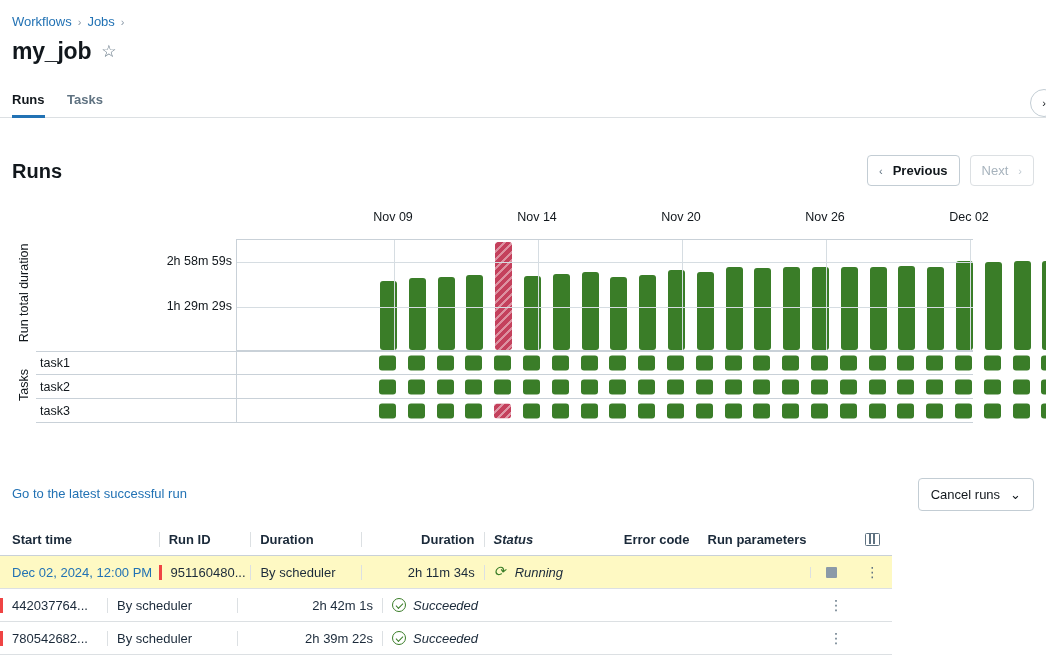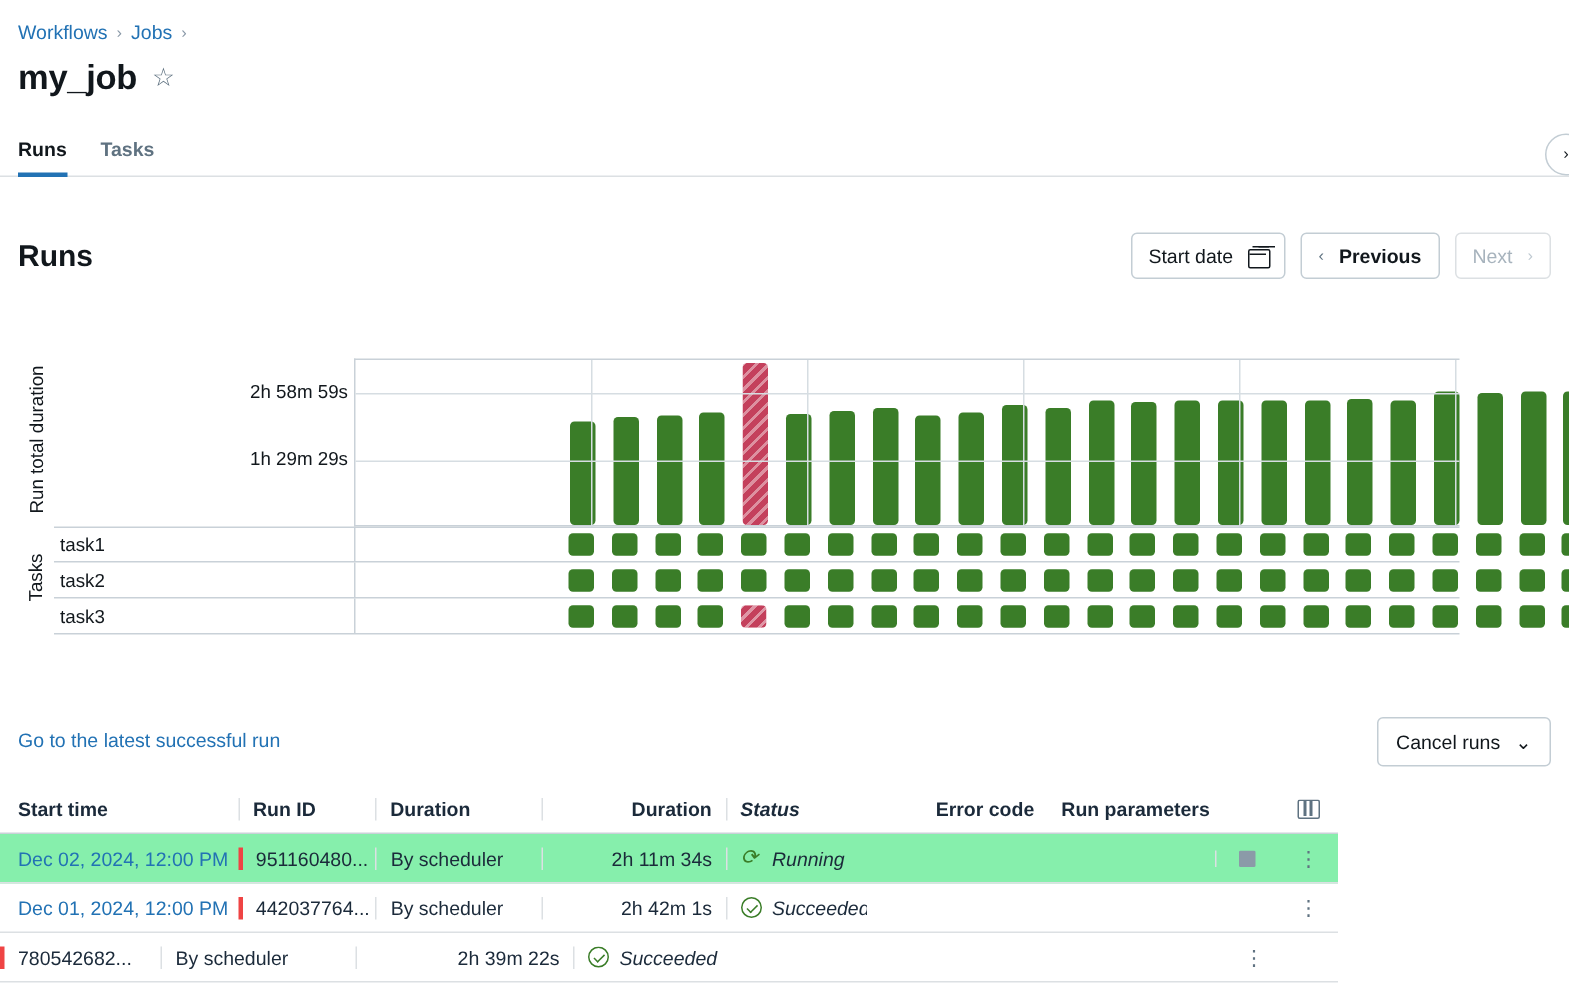--- a/index.html
+++ b/index.html
@@ -164,21 +164,21 @@
     font-size: 13px; color: #11171c;
   }
 
   
   .table { position: absolute; left: 0; top: 524px; width: 892px; }
   .trow {
     position: relative; display: flex; align-items: center;
     height: 33px; border-bottom: 1px solid #dce0e3; font-size: 13px;
   }
   .thead { height: 32px; font-weight: bold; border-bottom: 1px solid #c9d1d8; }
-  .trow.selected { background: #86efac; }
+  .trow.selected { background: #fef9c3; }
   .c { padding: 0 9px; white-space: nowrap; overflow: hidden; }
   .c-start { width: 188px; padding-left: 12px; }
   .c-runid { width: 107px; border-left: 3px solid #ef4444; }
   .c-launched { width: 130px; border-left: 1px solid #dce0e3; }
   .c-duration { width: 145px; text-align: right; border-left: 1px solid #dce0e3; }
   .c-status { width: 111px; border-left: 1px solid #dce0e3; font-style: italic; }
   .c-error { width: 142px; text-align: right; }
   .c-params { width: 131px; }
   .c-stop { width: 48px; border-left: 1px solid #dce0e3; display: flex; justify-content: center; }
   .c-menu { width: 44px; display: flex; justify-content: center; }
@@ -230,42 +230,45 @@
 
   <div class="tabs">
     <div class="tab active tab-runs">Runs</div>
     <div class="tab tab-tasks">Tasks</div>
   </div>
   <div class="edge-toggle">›</div>
 
   <div class="runs-heading">Runs</div>
   <div class="toolbar">
     <div class="btn">
-      <span>Start date</span>
-      <span class="cal-icon"></span>
-    </div>
-    <div class="btn">
       <span class="chev">‹</span>
       <span style="font-weight:bold">Previous</span>
     </div>
     <div class="btn disabled">
       <span>Next</span>
       <span class="chev">›</span>
     </div>
   </div>
 
   <div class="y-axis-label">
     <span>Run total duration</span>
   </div>
   <div class="tasks-axis-label">
     <span>Tasks</span>
   </div>
   <div class="ytick-wrap" id="yticks">
       <div class="ytick" style="top: 261.402px;">2h 58m 59s</div>
       <div class="ytick" style="top: 306.205px;">1h 29m 29s</div>
+    </div>
+  <div class="xlabels" id="xlabels">
+      <div class="xlabel" style="left: 157px;">Nov 09</div>
+      <div class="xlabel" style="left: 301px;">Nov 14</div>
+      <div class="xlabel" style="left: 445px;">Nov 20</div>
+      <div class="xlabel" style="left: 589px;">Nov 26</div>
+      <div class="xlabel" style="left: 733px;">Dec 02</div>
     </div>
   <div class="plot" id="plot">
     <div class="bars" id="bars">
         <div class="bar" style="left: 143px; width: 17px; height: 69px;"></div>
         <div class="bar" style="left: 171.8px; width: 17px; height: 72px;"></div>
         <div class="bar" style="left: 200.6px; width: 17px; height: 73px;"></div>
         <div class="bar" style="left: 229.4px; width: 17px; height: 75px;"></div>
         <div class="bar failed" style="left: 258.2px; width: 17px; height: 108px;"></div>
         <div class="bar" style="left: 287px; width: 17px; height: 74px;"></div>
         <div class="bar" style="left: 315.8px; width: 17px; height: 76px;"></div>
@@ -423,21 +426,20 @@
           <div class="c c-error"></div>
           <div class="c c-params"></div>
           <div class="c c-stop">
             <span class="stop-sq"></span>
           </div>
           <div class="c c-menu">
             <span class="kebab">⋮</span>
           </div>
         </div>
         <div class="trow">
-          <div class="c c-start"><a class="link" href="#">Dec 01, 2024, 12:00 PM</a></div>
           <div class="c c-runid">442037764...</div>
           <div class="c c-launched">By scheduler</div>
           <div class="c c-duration">2h 42m 1s</div>
           <div class="c c-status">
             <div class="status-cell">
               <span class="chk"></span>
               <span>Succeeded</span>
             </div>
           </div>
           <div class="c c-error"></div>

